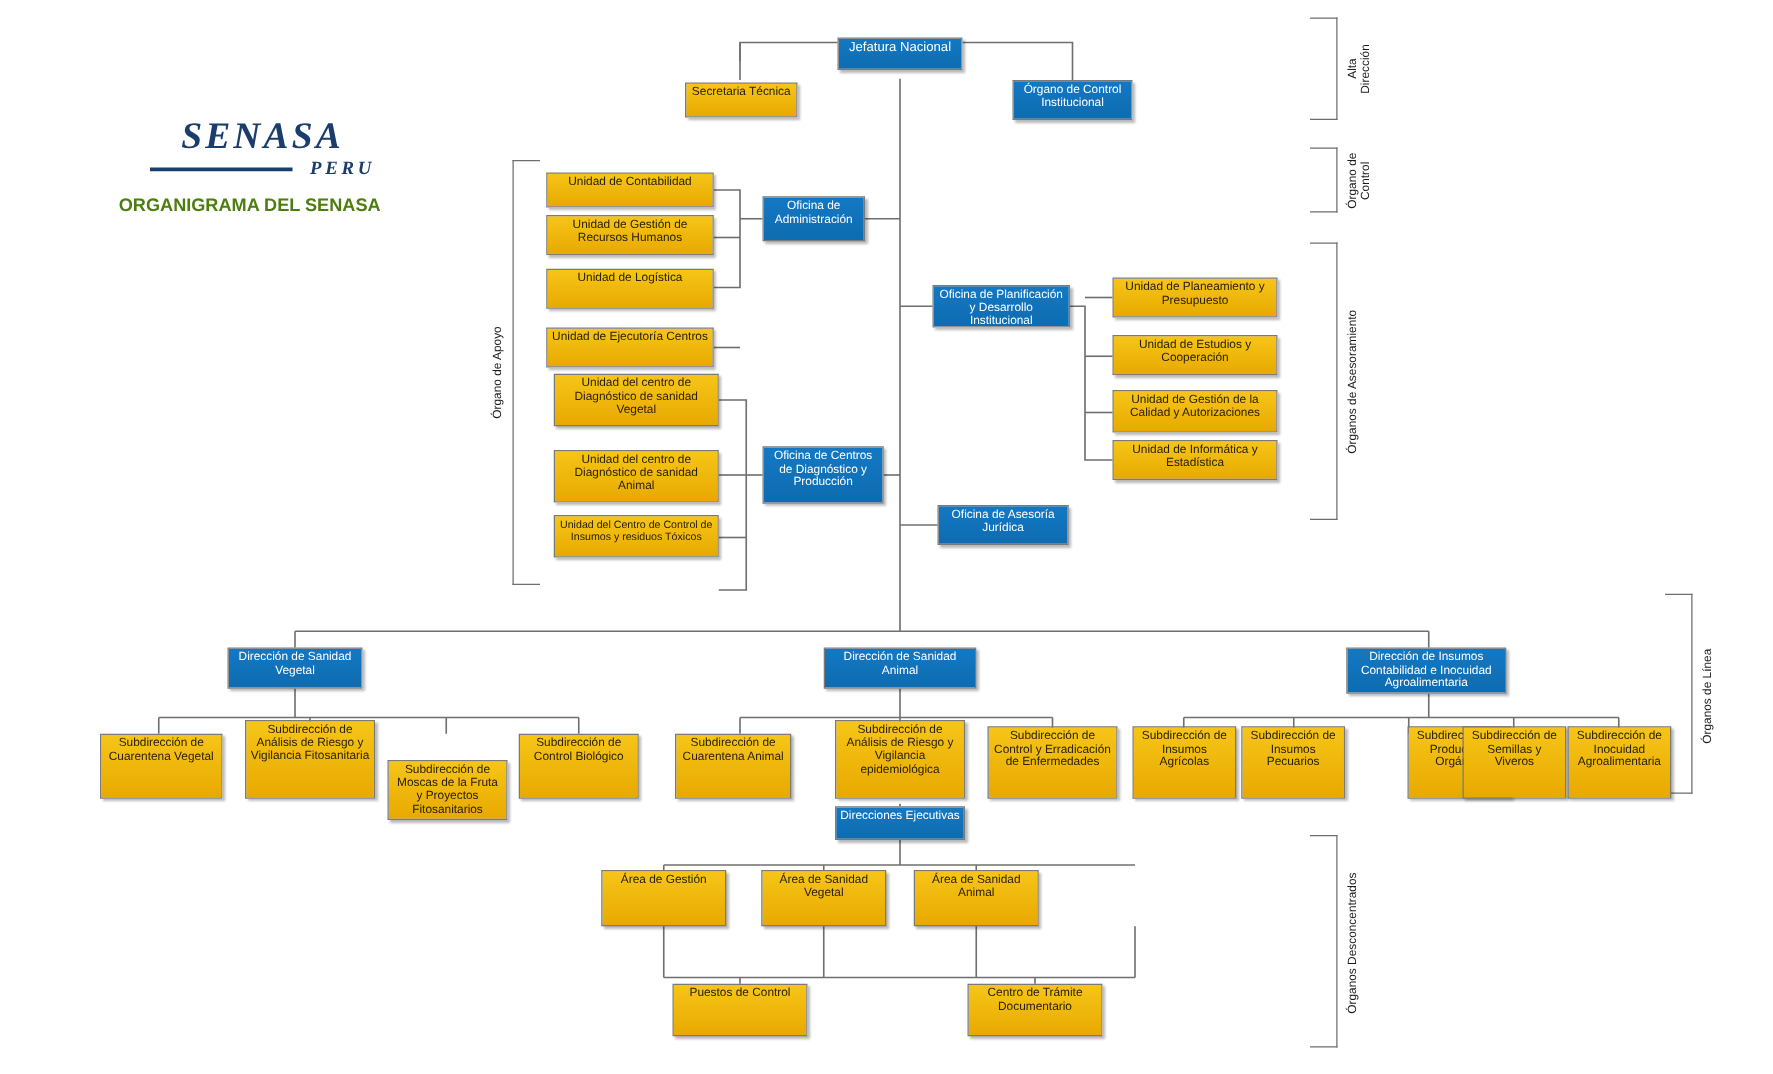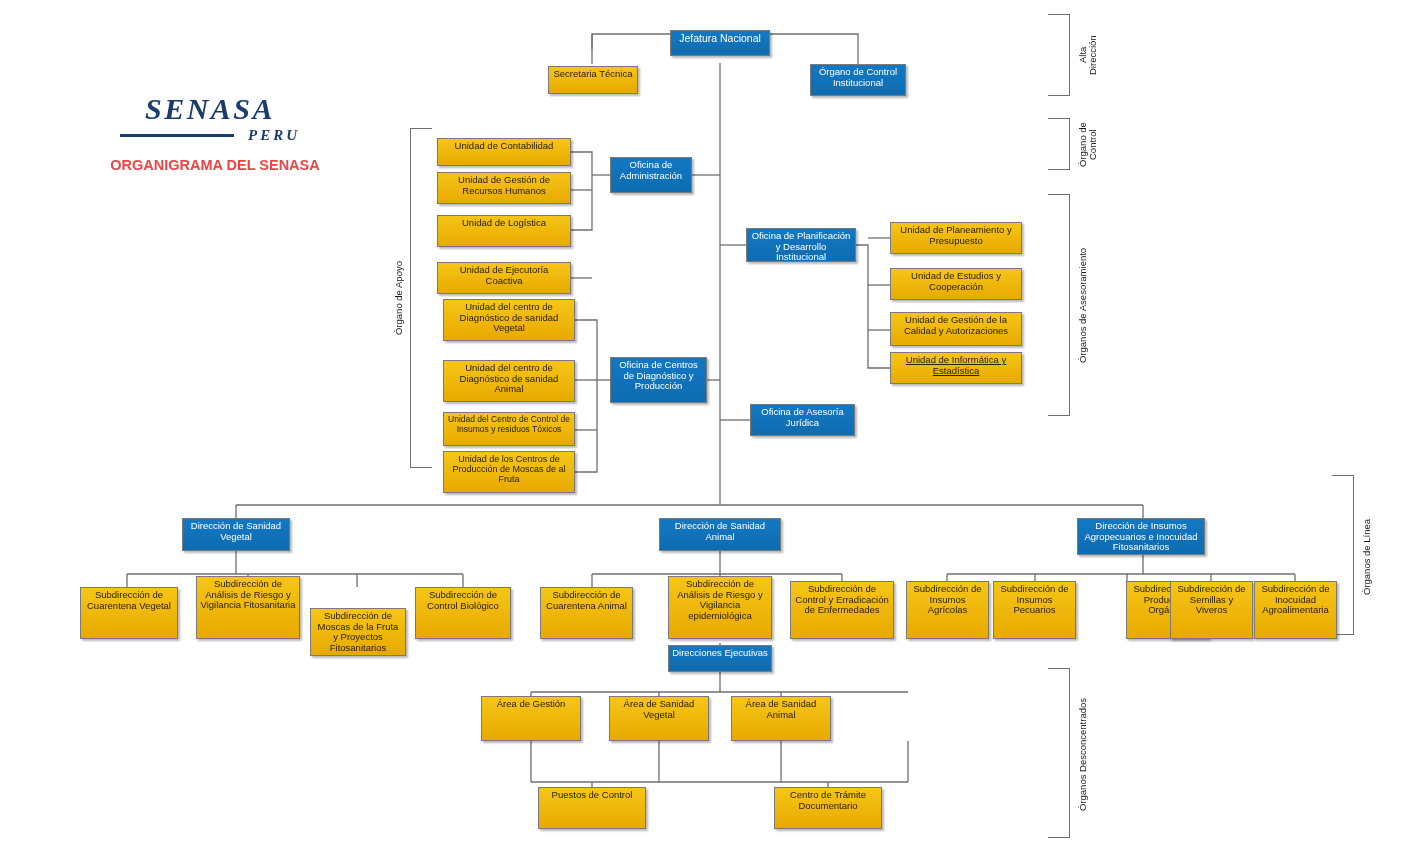--- a/index.html
+++ b/index.html
@@ -111,24 +111,24 @@
     font-weight: bold;
     font-size: 15px;
     letter-spacing: 3px;
     color: #1b3d6e;
   }
   #chart-title {
     position: absolute;
     left: 95px;
     top: 157px;
     width: 240px;
-    text-align: center;
+    text-align: left;
     font-size: 14.5px;
     font-weight: bold;
-    color: #ef4444;
+    color: #4d7c0f;
     z-index: 6;
   }
 </style>
 </head>
 <body>
 
 <div id="canvas">
 
   <svg class="lines" viewBox="0 0 1418 859">
     <g stroke="#6f6f6f" stroke-width="1.3" fill="none">
@@ -258,60 +258,57 @@
 
   <div class="node gold" style="left:437px; top:172px; width:134px; height:32px; font-size:9.5px;">
     <span>Unidad de Gestión de Recursos Humanos</span>
   </div>
 
   <div class="node gold" style="left:437px; top:215px; width:134px; height:32px; font-size:9.5px;">
     <span>Unidad de Logística</span>
   </div>
 
   <div class="node gold" style="left:437px; top:262px; width:134px; height:32px; font-size:9.5px;">
-    <span>Unidad de Ejecutoría Coactiva</span>
+    <span>Unidad de Ejecutoría Centros</span>
   </div>
 
   <div class="node blue" style="left:610px; top:357px; width:97px; height:46px; font-size:9.5px;">
     <span>Oficina de Centros de Diagnóstico y Producción</span>
   </div>
 
   <div class="node gold" style="left:443px; top:299px; width:132px; height:42px; font-size:9.5px;">
     <span>Unidad del centro de Diagnóstico de sanidad Vegetal</span>
   </div>
 
   <div class="node gold" style="left:443px; top:360px; width:132px; height:42px; font-size:9.5px;">
     <span>Unidad del centro de Diagnóstico de sanidad Animal</span>
   </div>
 
   <div class="node gold" style="left:443px; top:412px; width:132px; height:34px; font-size:8.5px;">
     <span>Unidad del Centro de Control de Insumos y residuos Tóxicos</span>
   </div>
 
-  <div class="node gold" style="left:443px; top:451px; width:132px; height:42px; font-size:9px;">
-    <span>Unidad de los Centros de Producción de Moscas de al Fruta</span>
-  </div>
 
   <div class="node blue" style="left:746px; top:228px; width:110px; height:34px; font-size:9.5px;">
     <span>Oficina de Planificación y Desarrollo Institucional</span>
   </div>
 
   <div class="node gold" style="left:890px; top:222px; width:132px; height:32px; font-size:9.5px;">
     <span>Unidad de Planeamiento y Presupuesto</span>
   </div>
 
   <div class="node gold" style="left:890px; top:268px; width:132px; height:32px; font-size:9.5px;">
     <span>Unidad de Estudios y Cooperación</span>
   </div>
 
   <div class="node gold" style="left:890px; top:312px; width:132px; height:34px; font-size:9.5px;">
     <span>Unidad de Gestión de la Calidad y Autorizaciones</span>
   </div>
 
-  <div class="node gold" style="left:890px; top:352px; width:132px; height:32px; font-size:9.5px;text-decoration:underline;">
+  <div class="node gold" style="left:890px; top:352px; width:132px; height:32px; font-size:9.5px;">
     <span>Unidad de Informática y Estadística</span>
   </div>
 
   <div class="node blue" style="left:750px; top:404px; width:105px; height:32px; font-size:9.5px;">
     <span>Oficina de Asesoría Jurídica</span>
   </div>
 
   <div class="node blue" style="left:182px; top:518px; width:108px; height:33px; font-size:9.5px;">
     <span>Dirección de Sanidad Vegetal</span>
   </div>
@@ -342,21 +339,21 @@
 
   <div class="node gold" style="left:668px; top:576px; width:104px; height:63px; font-size:9.5px;">
     <span>Subdirección de Análisis de Riesgo y Vigilancia epidemiológica</span>
   </div>
 
   <div class="node gold" style="left:790px; top:581px; width:104px; height:58px; font-size:9.5px;">
     <span>Subdirección de Control y Erradicación de Enfermedades</span>
   </div>
 
   <div class="node blue" style="left:1077px; top:518px; width:128px; height:37px; font-size:9.5px;">
-    <span>Dirección de Insumos Agropecuarios e Inocuidad Fitosanitarios</span>
+    <span>Dirección de Insumos Contabilidad e Inocuidad Agroalimentaria</span>
   </div>
 
   <div class="node gold" style="left:906px; top:581px; width:83px; height:58px; font-size:9.5px;">
     <span>Subdirección de Insumos Agrícolas</span>
   </div>
 
   <div class="node gold" style="left:993px; top:581px; width:83px; height:58px; font-size:9.5px;">
     <span>Subdirección de Insumos Pecuarios</span>
   </div>
 

